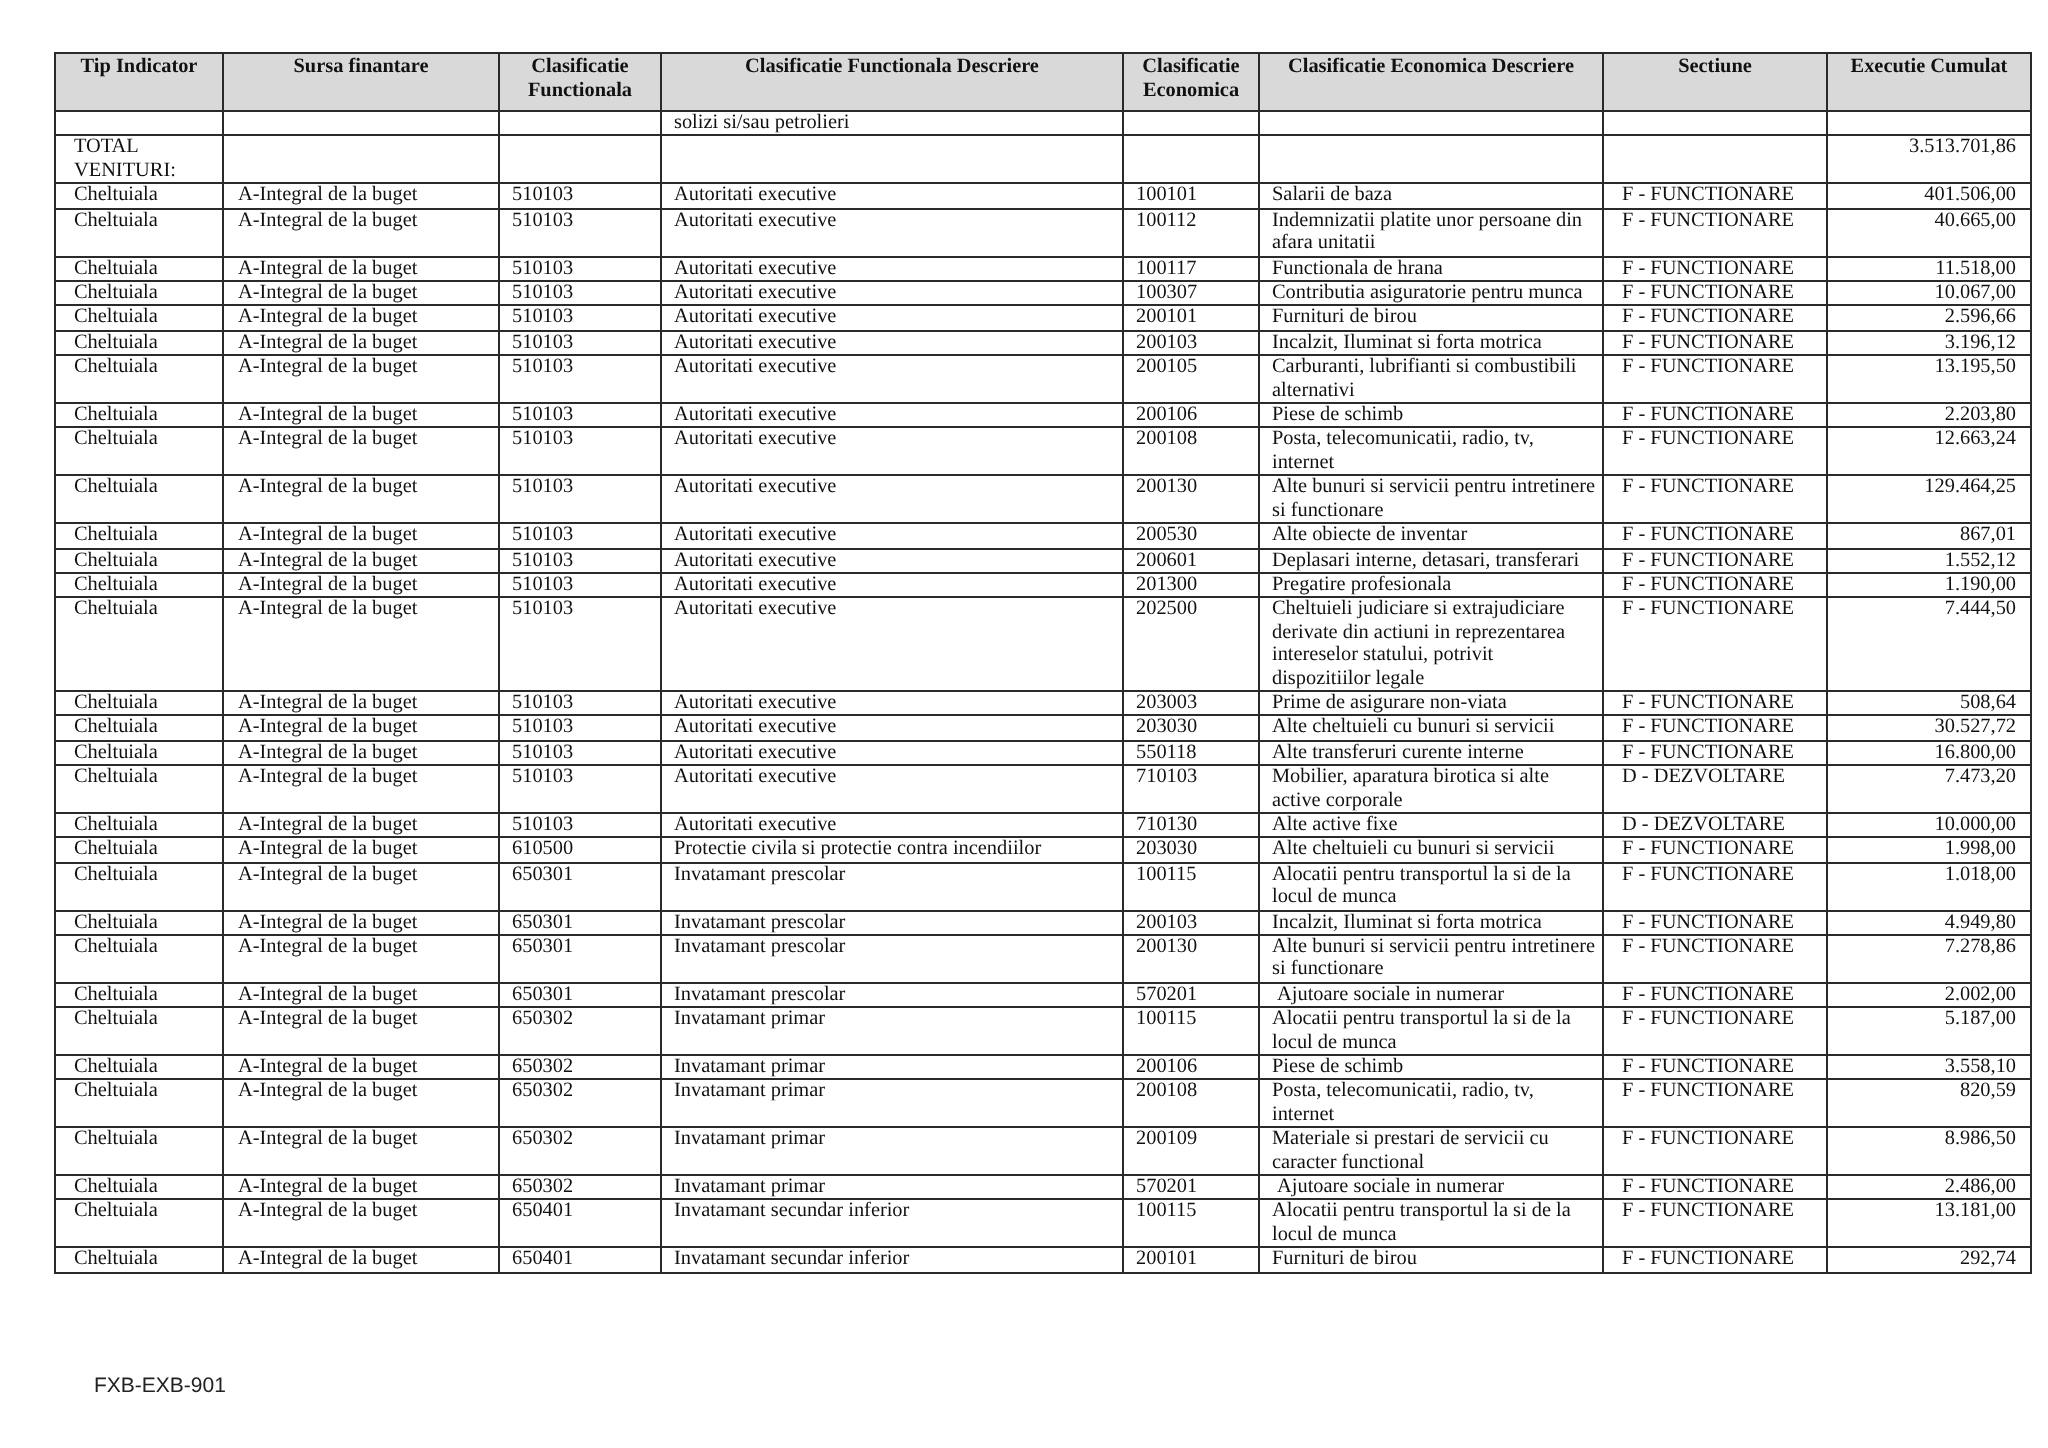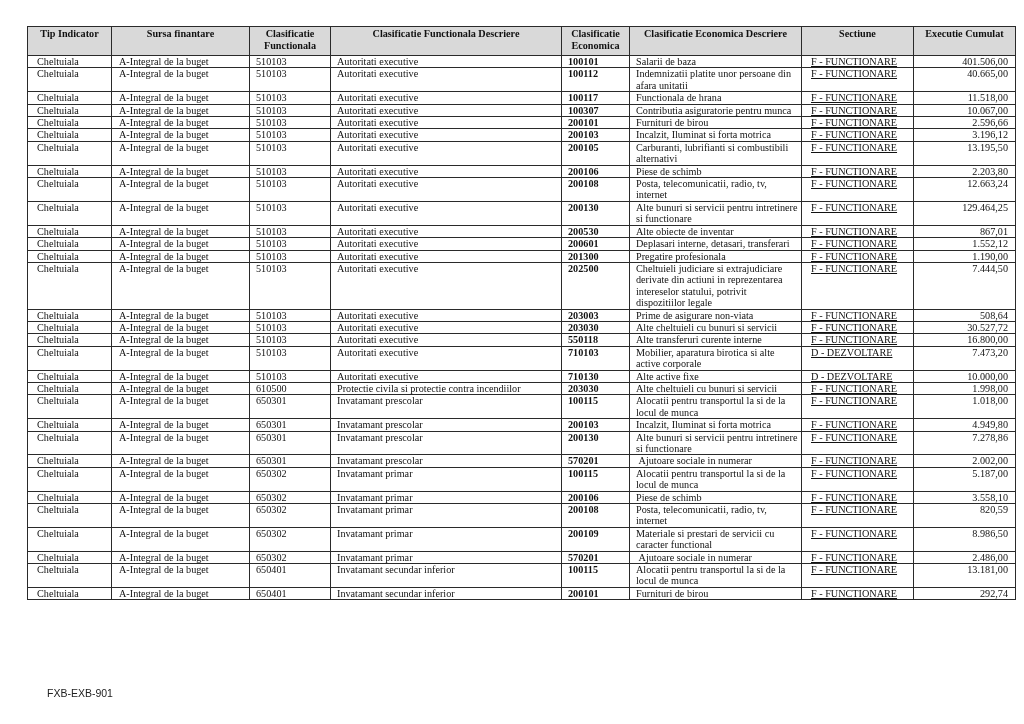--- a/index.html
+++ b/index.html
@@ -43,22 +43,22 @@
       height: 26px;
       margin-left: 25px;
     }
     #report td.num {
       text-align: right;
       padding-right: 7px;
     }
     #report td.c1 { padding-left: 9px; }
     #report td.c2 { padding-left: 7px; }
     #report td.c3 { padding-left: 6px; }
-    #report td.c5 { padding-left: 6px; font-weight: bold; }
-    #report td.c7 { padding-left: 9px; text-decoration: underline; }
+    #report td.c5 { padding-left: 6px; }
+    #report td.c7 { padding-left: 9px; }
     #report tr.cont td { height: 11px; }
     #report tr.total td { height: 23px; }
     #footer {
       position: absolute;
       left: 47px;
       top: 687px;
       font-family: "Liberation Sans", "DejaVu Sans", sans-serif;
       font-size: 10.5px;
       color: #222;
     }
@@ -83,20 +83,40 @@
       <th>Sursa finantare</th>
       <th>Clasificatie Functionala</th>
       <th>Clasificatie Functionala Descriere</th>
       <th>Clasificatie Economica</th>
       <th>Clasificatie Economica Descriere</th>
       <th>Sectiune</th>
       <th>Executie Cumulat</th>
     </tr>
   </thead>
   <tbody id="report-body">
+    <tr class="cont">
+      <td class="c1"></td>
+      <td class="c2"></td>
+      <td class="c3"></td>
+      <td>solizi si/sau petrolieri</td>
+      <td class="c5"></td>
+      <td></td>
+      <td class="c7"></td>
+      <td class="num"></td>
+    </tr>
+    <tr class="total">
+      <td class="c1">TOTAL VENITURI:</td>
+      <td class="c2"></td>
+      <td class="c3"></td>
+      <td></td>
+      <td class="c5"></td>
+      <td></td>
+      <td class="c7"></td>
+      <td class="num">3.513.701,86</td>
+    </tr>
   <tr>
         <td class="c1">Cheltuiala</td>
         <td class="c2">A-Integral de la buget</td>
         <td class="c3">510103</td>
         <td>Autoritati executive</td>
         <td class="c5">100101</td>
         <td style="white-space: pre-wrap;">Salarii de baza</td>
         <td class="c7">F - FUNCTIONARE</td>
         <td class="num">401.506,00</td>
       </tr>

